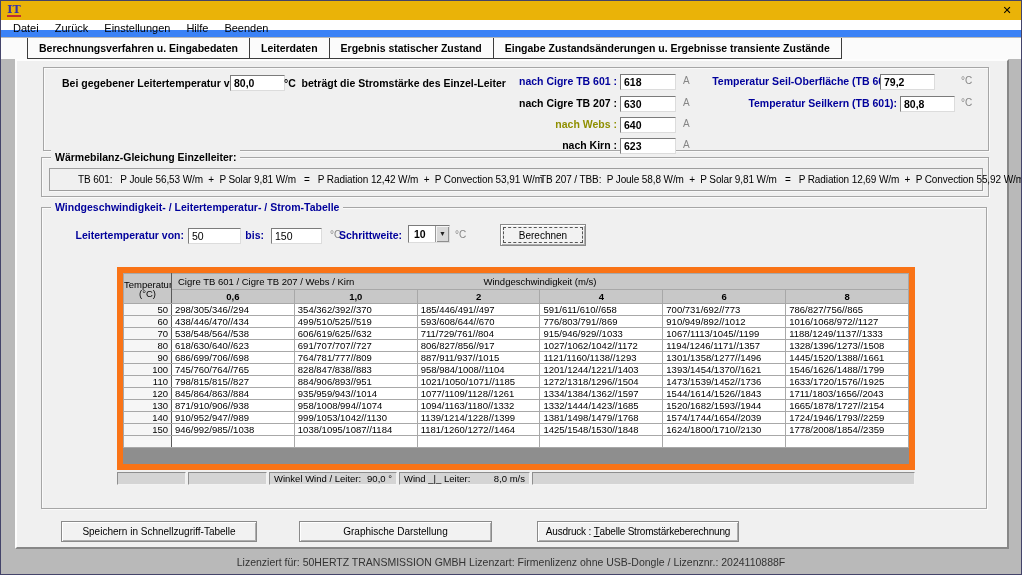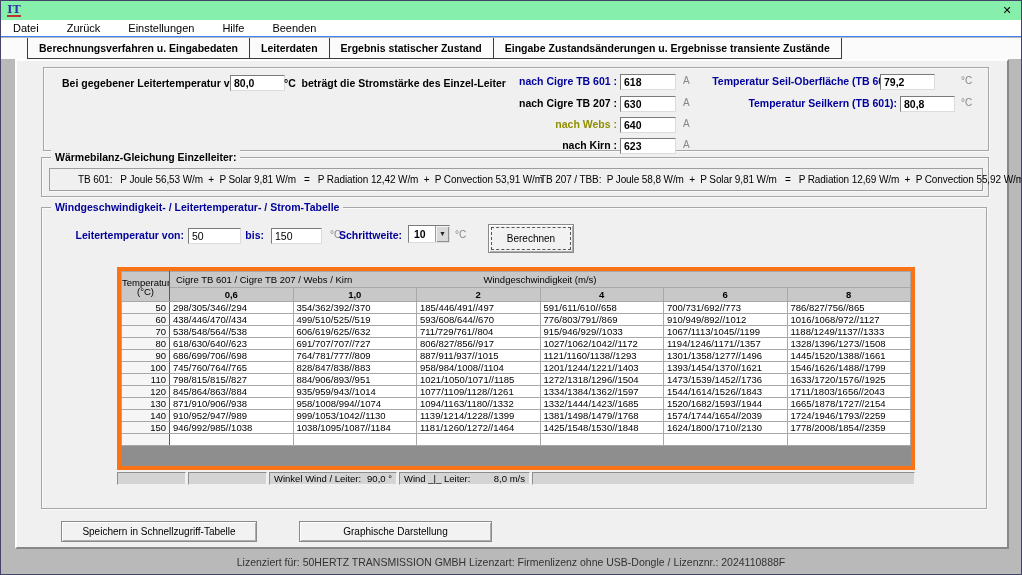--- a/index.html
+++ b/index.html
@@ -5,31 +5,31 @@
   * { box-sizing: border-box; margin: 0; padding: 0; }
   body { background:#777; font-family:"Liberation Sans", sans-serif; }
   #win {
     position:relative; width:1022px; height:575px; margin:0 auto;
     background:#b9b9b9; border:1px solid #44446a; overflow:hidden;
     font-family:"Liberation Sans", sans-serif; color:#000;
   }
   #win > div { position:absolute; }
 
   
-  .titlebar { left:0; top:0; width:100%; height:19px; background:#86efac; }
+  .titlebar { left:0; top:0; width:100%; height:19px; background:#eab308; }
   .app-icon { position:absolute; left:6px; top:2px; width:14px; height:14px;
     font-family:"DejaVu Serif", serif; font-weight:bold; font-size:11px; line-height:14px;
     color:#3434aa; text-align:center; border-bottom:2px solid #c03030; }
   .title-text { position:absolute; left:26px; top:0; line-height:19px; font-size:11px; }
   .close-btn { position:absolute; right:6px; top:1px; width:16px; height:16px;
     font-size:11px; line-height:16px; text-align:center; cursor:default; }
 
   
   .menubar { left:0; top:19px; width:100%; height:17px; background:#ffffff;
-    display:flex; padding-left:4px; border-bottom:1px solid #3b82f6;gap:12px; }
+    display:flex; padding-left:4px; border-bottom:7px solid #3b82f6; }
   .menu-item { font-size:11px; line-height:16px; padding:0 8px; }
 
   
   .tabstrip { left:0; top:37px; width:100%; height:21px; background:#fbfbfb;
     display:flex; align-items:stretch; padding-left:26px; }
   .tab { display:flex; align-items:center; padding:0 11px; font-size:10.5px; font-weight:bold;
     border-right:1px solid #3c3c3c; border-bottom:1px solid #3c3c3c; background:#fbfbfb; }
   .tab:first-child { border-left:1px solid #3c3c3c; }
   .tab.active { font-weight:bold; }
 
@@ -65,21 +65,21 @@
     box-shadow:inset 1px 1px 0 #f5f5f5, inset -1px -1px 0 #8f8f8f;
     font-size:7px; line-height:16px; text-align:center; color:#222; }
 
   .btn3d { background:#f2f2f2; border:1px solid #8a8a8a;
     box-shadow:inset 1px 1px 0 #ffffff, inset -1px -1px 0 #aeaeae;
     font-family:"Liberation Sans", sans-serif; font-size:10px; text-align:center; color:#000;
     display:flex; align-items:center; justify-content:center; white-space:nowrap; }
   .btn3d.focus { outline:1px dashed #555; outline-offset:-4px; }
 
   
-  .grid-wrap { display:flex; flex-direction:column; border:4px solid #f97316; background:#fff; }
+  .grid-wrap { display:flex; flex-direction:column; border:6px solid #f97316; background:#fff; }
   table.grid { border-collapse:collapse; table-layout:fixed; width:100%; }
   table.grid td { border:1px solid #a8a8a8; font-size:9.5px; overflow:hidden; white-space:nowrap; }
   td.corner { background:#c8c8c8; text-align:center; font-size:9px; line-height:9px;
     border-right:1px solid #5a5a5a !important; }
   td.h1 { background:#c8c8c8; height:16px; position:relative; font-size:10px; }
   td.h1 .series { position:absolute; left:6px; top:2px; }
   td.h1 .windhdr { position:absolute; left:50%; transform:translateX(-50%); top:2px; }
   td.h2 { background:#c8c8c8; height:14px; text-align:center; font-weight:bold; font-size:10px; }
   td.tcell { background:#f6f6f6; text-align:right; padding-right:3px; height:12px;
     border-right:1px solid #5a5a5a !important; }
@@ -185,21 +185,21 @@
       <span style="left:229px; top:18px; width:51px; height:17px;">
         <input class="box norm" type="text" value="150" style="">
       </span>
       <span class="unit" style="left:288px; top:21px;">°C</span>
       <span class="lbl blue ralign" style="left:270px; top:21px; width:90px;">Schrittweite:</span>
       <div class="dropdown" style="left:366px; top:17px; width:42px;">
         <span class="val">10</span>
         <span class="arrow-btn">▼</span>
       </div>
       <span class="unit" style="left:413px; top:21px;">°C</span>
-      <button class="btn3d focus" style="position:absolute; left:446px; top:16px; width:86px; height:29px;">Berechnen</button>
+      <button class="btn3d focus" style="position:absolute; left:458px; top:16px; width:86px; height:22px;">Berechnen</button>
 
       <div class="grid-wrap" style="left:75px; top:59px; width:798px; height:203px;">
         <table class="grid">
           <colgroup>
               <col style="width:48px">
               <col>
               <col>
               <col>
               <col>
               <col>
@@ -349,16 +349,21 @@
         <div class="statusseg" style="width:131px;">
           <span>Wind _|_ Leiter:</span>
           <span>8,0 m/s</span>
         </div>
         <div class="statusseg" style="flex:1;"></div>
       </div>
     </div>
 
     <button class="btn3d" style="position:absolute; left:44px; top:460px; width:196px; height:21px;">Speichern in Schnellzugriff-Tabelle</button>
     <button class="btn3d" style="position:absolute; left:282px; top:460px; width:193px; height:21px;">Graphische Darstellung</button>
+    <button class="btn3d" style="position:absolute; left:520px; top:460px; width:202px; height:21px; letter-spacing:-0.2px;">
+      <span style="white-space:pre;">Ausdruck : </span>
+        <span class="accel">T</span>
+        <span>abelle Stromstärkeberechnung</span>
+    </button>
   </div>
 
   <div class="license">Lizenziert für: 50HERTZ TRANSMISSION GMBH Lizenzart: Firmenlizenz ohne USB-Dongle / Lizenznr.: 2024110888F</div>
 </div>
 
 </body></html>

